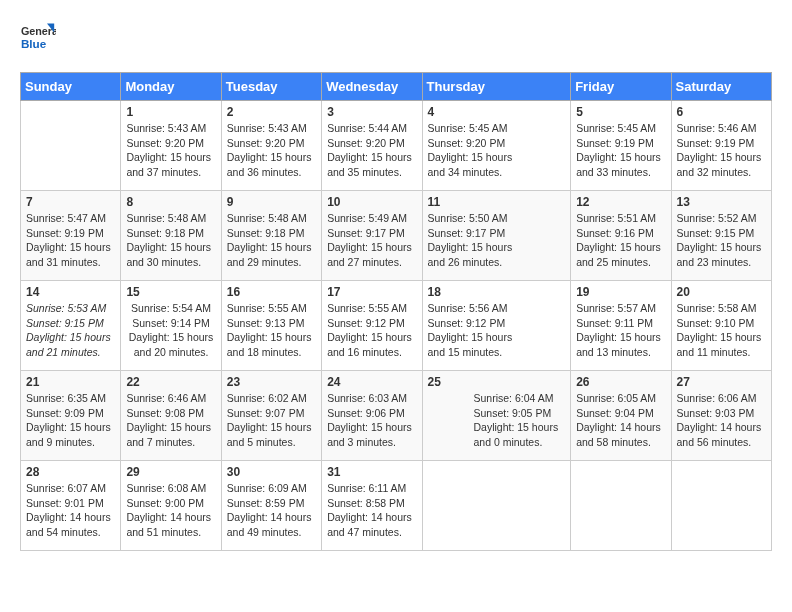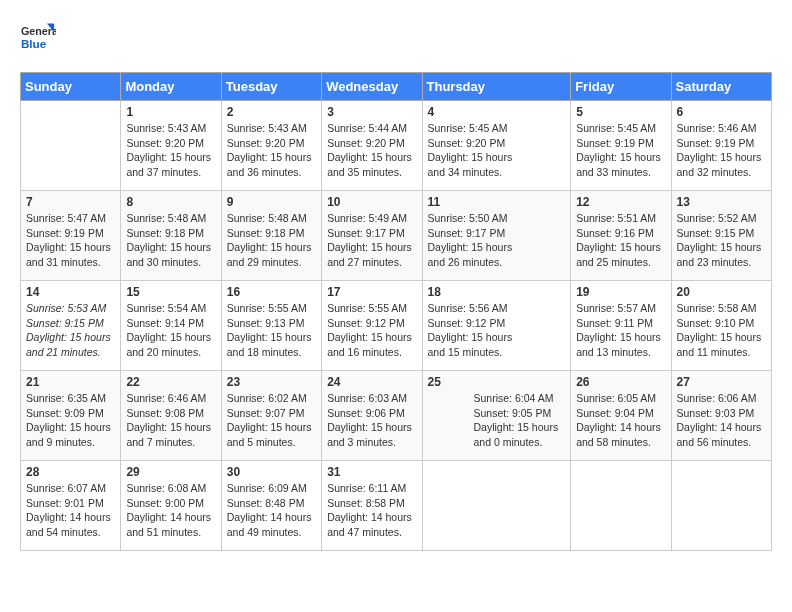--- a/index.html
+++ b/index.html
@@ -202,21 +202,21 @@
       <tr>
         <td>
           <div class="day-number">14</div>
           <div class="day-info" style="white-space: pre-line; font-style: italic;">Sunrise: 5:53 AM
 Sunset: 9:15 PM
 Daylight: 15 hours
 and 21 minutes.</div>
         </td>
         <td>
           <div class="day-number">15</div>
-          <div class="day-info" style="white-space: pre-line;">Sunrise: 5:54 AM
+          <div class="day-info" style="white-space: pre-line; text-align: center;">Sunrise: 5:54 AM
 Sunset: 9:14 PM
 Daylight: 15 hours
 and 20 minutes.</div>
         </td>
         <td>
           <div class="day-number">16</div>
           <div class="day-info" style="white-space: pre-line;">Sunrise: 5:55 AM
 Sunset: 9:13 PM
 Daylight: 15 hours
 and 18 minutes.</div>
@@ -312,21 +312,21 @@
         <td>
           <div class="day-number">29</div>
           <div class="day-info" style="white-space: pre-line;">Sunrise: 6:08 AM
 Sunset: 9:00 PM
 Daylight: 14 hours
 and 51 minutes.</div>
         </td>
         <td>
           <div class="day-number">30</div>
           <div class="day-info" style="white-space: pre-line;">Sunrise: 6:09 AM
-Sunset: 8:48 PM
+Sunset: 8:59 PM
 Daylight: 14 hours
 and 49 minutes.</div>
         </td>
         <td>
           <div class="day-number">31</div>
           <div class="day-info" style="white-space: pre-line;">Sunrise: 6:11 AM
 Sunset: 8:58 PM
 Daylight: 14 hours
 and 47 minutes.</div>
         </td>

